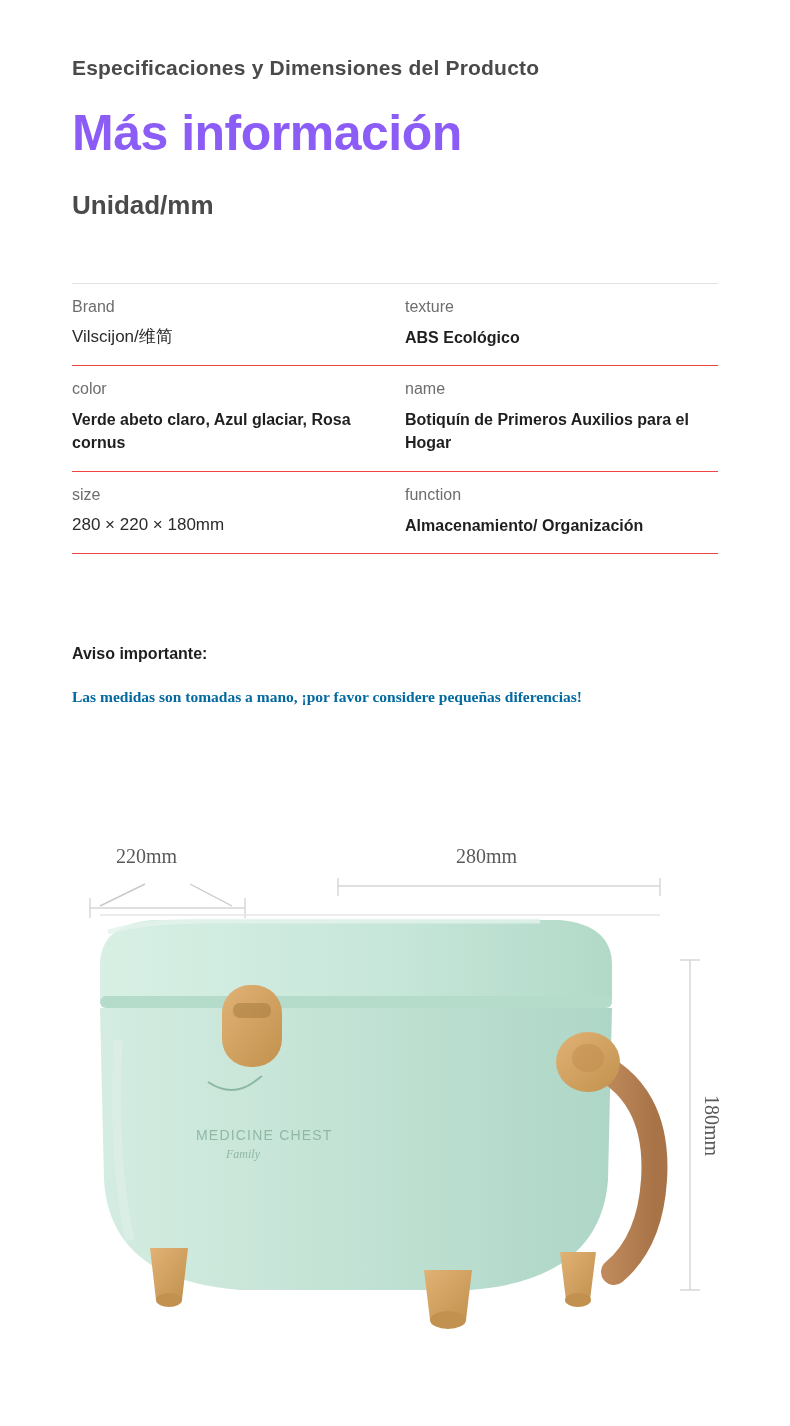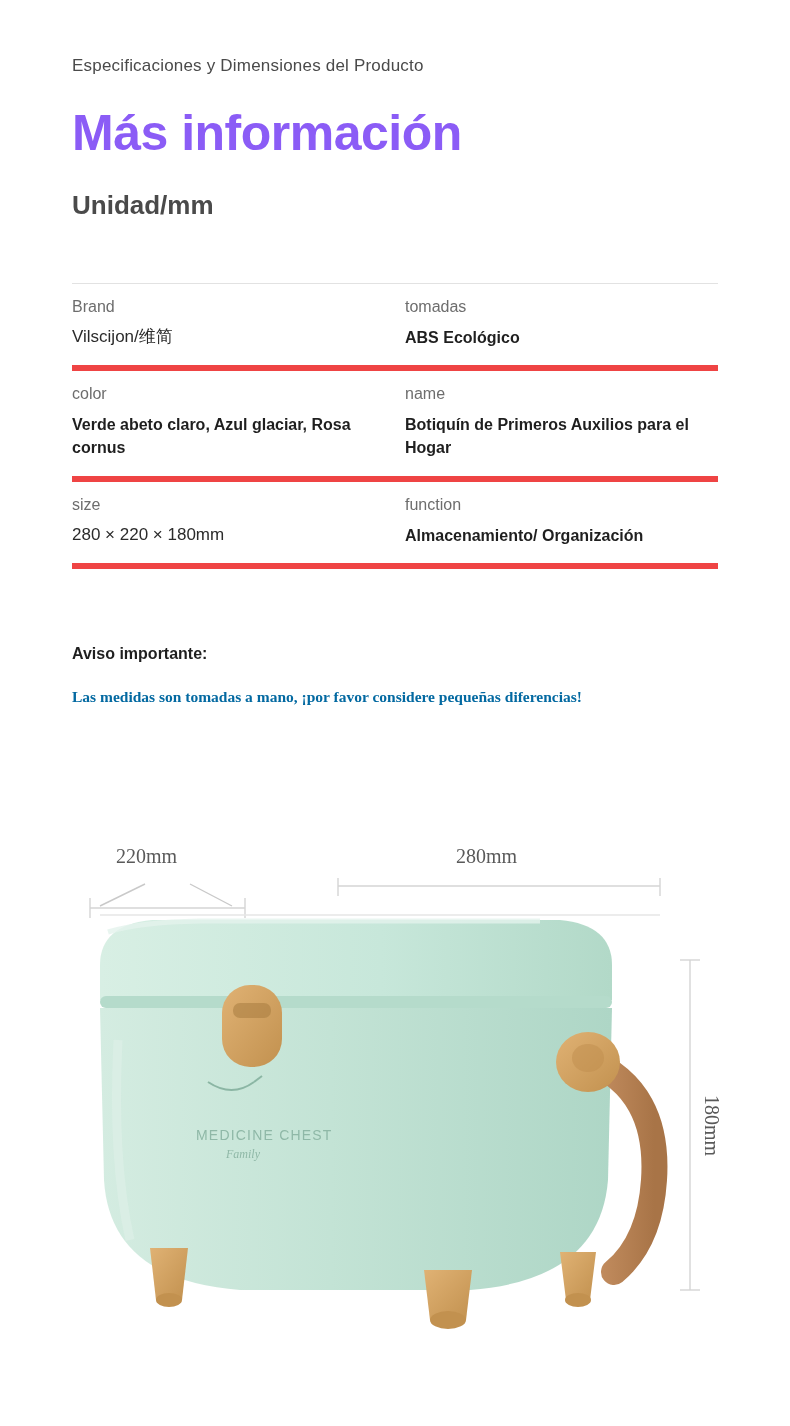--- a/index.html
+++ b/index.html
@@ -8,41 +8,41 @@
     height: 1426px;
     background: #ffffff;
     font-family: "Liberation Sans", sans-serif;
     color: #333;
     overflow: hidden;
   }
   .page { position: relative; width: 790px; height: 1426px; background:#fff; }
 
   .eyebrow {
     position: absolute; left: 72px; top: 56px;
-    font-size: 17px; font-weight: 400; color: #4a4a4a;
+    font-size: 21px; font-weight: 700; color: #4a4a4a;
     letter-spacing: 0.2px;
   }
   .headline {
     position: absolute; left: 72px; top: 104px;
     font-size: 50px; font-weight: 700; color: #8b5cf6;
     letter-spacing: -0.5px;
   }
   .subhead {
     position: absolute; left: 72px; top: 190px;
     font-size: 26px; font-weight: 600; color: #4a4a4a;
   }
 
   .spec-table {
     position: absolute; left: 72px; top: 283px;
     width: 646px;
     border-top: 1px solid #e2e2e2;
   }
   .spec-row {
     display: flex;
-    border-bottom: 6px solid #ef4444;
+    border-bottom: 1px solid #ef4444;
     padding: 14px 0 16px 0;
     gap: 20px;
   }
   .spec-cell { width: 50%; padding-right: 14px; }
   .spec-key {
     font-size: 16px; color: #6d6d6d; font-weight: 400;
     margin-bottom: 10px;
   }
   .spec-val-light {
     font-size: 17px; color: #2b2b2b; font-weight: 400; line-height: 1.25;
@@ -84,21 +84,21 @@
   <div class="subhead">Unidad/mm</div>
 
   <div class="spec-table">
 
     <div class="spec-row">
       <div class="spec-cell">
         <div class="spec-key">Brand</div>
         <div class="spec-val-light">Vilscijon/维简</div>
       </div>
       <div class="spec-cell">
-        <div class="spec-key">tomadas</div>
+        <div class="spec-key">texture</div>
         <div class="spec-val-bold">ABS Ecológico</div>
       </div>
     </div>
 
     <div class="spec-row">
       <div class="spec-cell">
         <div class="spec-key">color</div>
         <div class="spec-val-bold">Verde abeto claro, Azul glaciar, Rosa cornus</div>
       </div>
       <div class="spec-cell">

